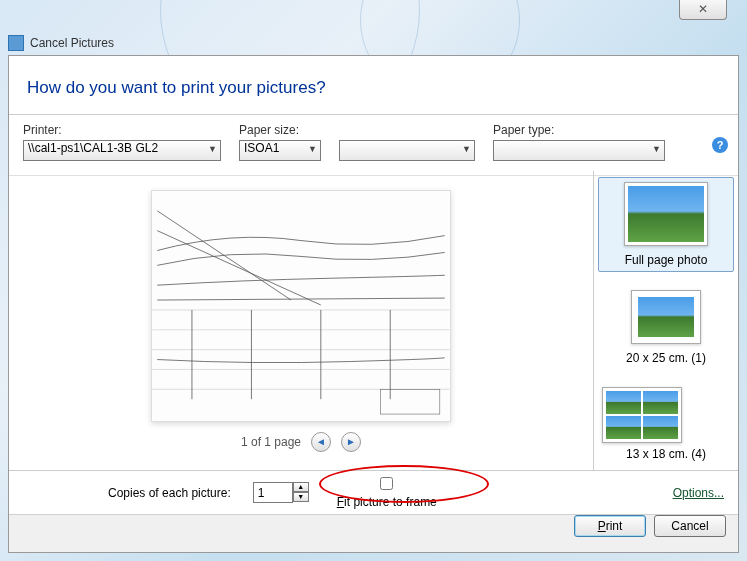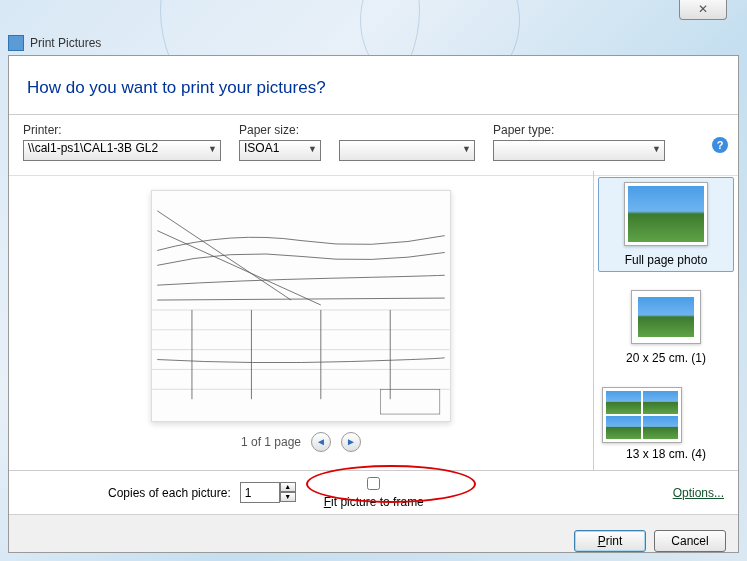--- a/index.html
+++ b/index.html
@@ -22,45 +22,45 @@
 .preview-img { width: 300px; height: 232px; background: #fff; border: 1px solid #ddd; box-shadow: 0 2px 6px rgba(0,0,0,0.15); position: relative; overflow: hidden; }
 .preview-img svg { width: 100%; height: 100%; }
 .pager { margin-top: 10px; display: flex; align-items: center; gap: 10px; color: #555; }
 .pager-btn { width: 20px; height: 20px; border-radius: 50%; border: 1px solid #999; background: linear-gradient(#fff,#e0e0e0); text-align: center; line-height: 17px; font-size: 10px; color: #2a6dbb; cursor: pointer; }
 .layouts-pane { width: 145px; border-left: 1px solid #ccc; padding: 6px 4px; overflow-y: scroll; }
 .layout-item { text-align: center; margin-bottom: 14px; padding: 4px; }
 .layout-item.selected { background: #e5f1fb; border: 1px solid #7da2ce; border-radius: 2px; }
 .layout-thumb { display: inline-block; background: #fff; border: 1px solid #aaa; box-shadow: 0 1px 3px rgba(0,0,0,0.2); margin-bottom: 4px; }
 .thumb-img { background: linear-gradient(to bottom, #4a9de8 0%, #6eb4ef 45%, #3d7a2e 50%, #5ea347 100%); }
 .bottom-bar { position: absolute; bottom: 38px; left: 0; right: 0; height: 44px; border-top: 1px solid #ccc; display: flex; align-items: center; padding: 0 14px; }
-.copies-wrap { display: flex; align-items: center; gap: 9px; margin-left: 85px; }
+.copies-wrap { display: flex; align-items: center; gap: 22px; margin-left: 85px; }
 .spin { display: flex; }
 .spin input { width: 40px; height: 21px; border: 1px solid #7a7a7a; padding: 0 4px; }
 .spin-btns { display: flex; flex-direction: column; }
 .spin-btns div { width: 16px; height: 10px; border: 1px solid #7a7a7a; background: linear-gradient(#fff,#e0e0e0); font-size: 7px; text-align: center; line-height: 8px; cursor: pointer; }
 .fit-wrap { display: flex; align-items: center; gap: 5px; margin-left: 28px; position: relative; flex-direction: column; }
 .fit-wrap input[type=checkbox] { width: 13px; height: 13px; }
 .circle-annot { position: absolute; left: -18px; top: -12px; width: 170px; height: 38px; border: 2px solid #d00; border-radius: 50%; pointer-events: none; }
 .options-link { margin-left: auto; color: #14532d; text-decoration: underline; cursor: pointer; }
-.action-bar { position: absolute; bottom: 0; left: 0; right: 0; height: 38px; background: #f0f0f0; border-top: 1px solid #d0d0d0; display: flex; align-items: flex-end; justify-content: flex-end; padding: 0 12px; gap: 8px; }
+.action-bar { position: absolute; bottom: 0; left: 0; right: 0; height: 38px; background: #f0f0f0; border-top: 1px solid #d0d0d0; display: flex; align-items: flex-start; justify-content: flex-end; padding: 0 12px; gap: 8px; }
 .btn { min-width: 72px; height: 22px; border: 1px solid #707070; background: linear-gradient(#fdfdfd,#e4e4e4); border-radius: 3px; cursor: pointer; text-align: center; line-height: 20px; }
 .btn.default { border: 1px solid #3c7fb1; box-shadow: 0 0 0 1px #a8d8f0 inset; }
 .btn .ul { text-decoration: underline; }
 </style>
 </head>
 <body>
 
 <div class="swirl" style="width:260px;height:260px;top:-120px;left:160px;"></div>
 <div class="swirl" style="width:160px;height:160px;top:-60px;left:360px;"></div>
 
 <div class="close-btn">✕</div>
 
 <div class="title-bar">
   <span class="ticon"></span>
-  <span>Print Pictures</span>
+  <span>Cancel Pictures</span>
 </div>
 
 <div class="panel">
 
   <div class="header">How do you want to print your pictures?</div>
 
   <div class="controls-row">
     <div class="ctrl" style="width:198px;">
       <label>Printer:</label>
       <div class="combo">

